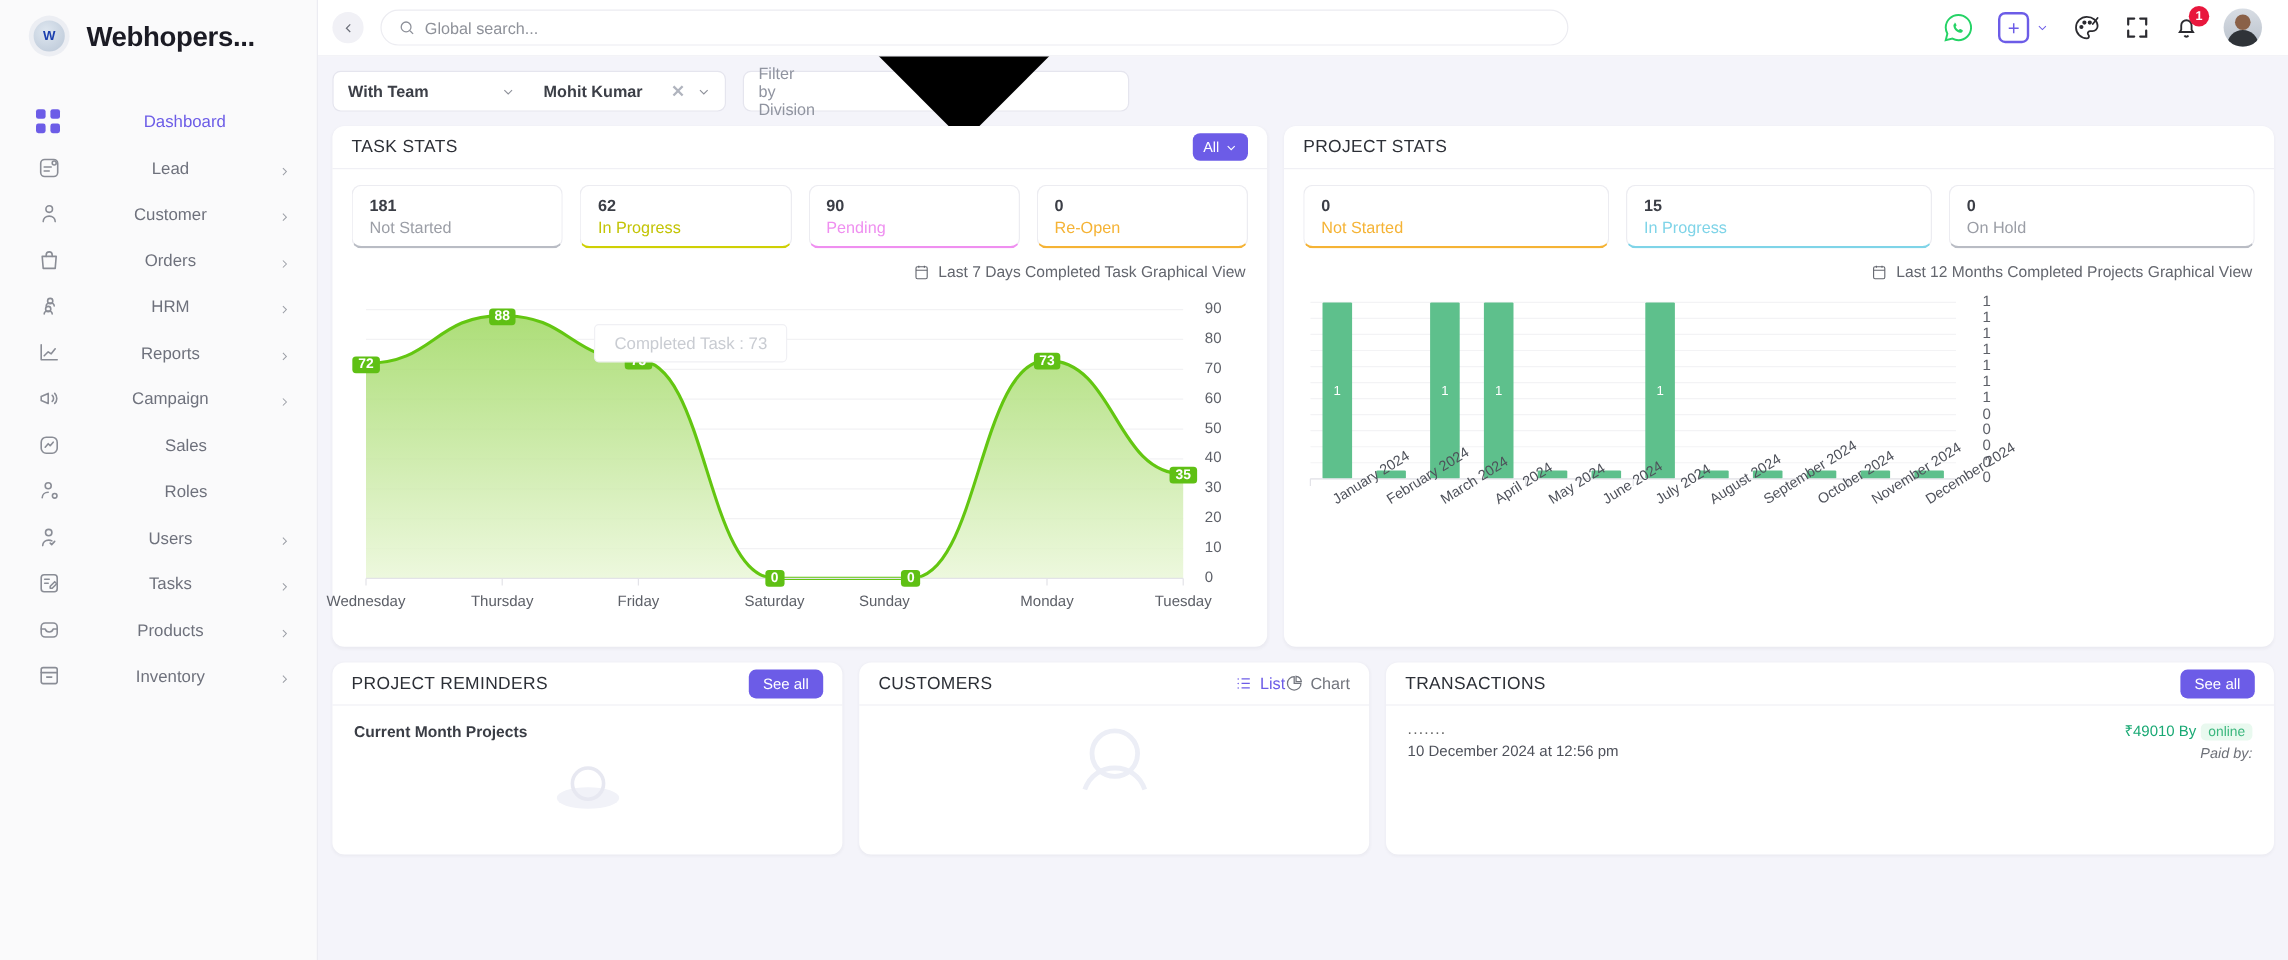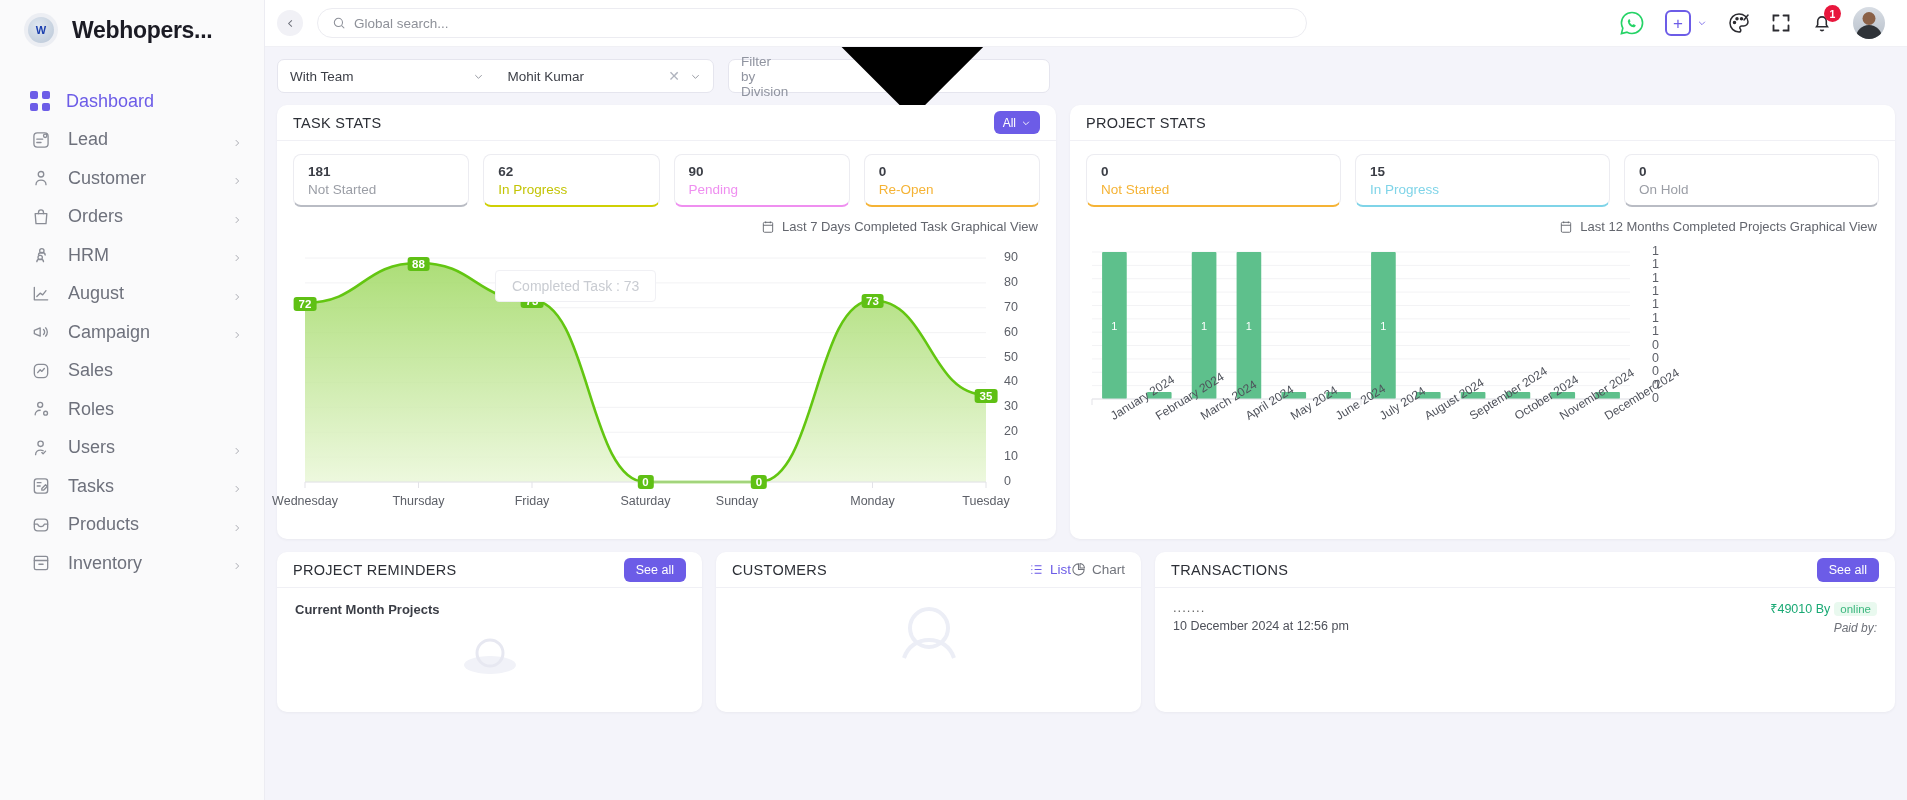--- a/index.html
+++ b/index.html
@@ -30,21 +30,21 @@
   .brand-logo .globe span { font-size: 11px; font-weight: bold; color:#1b3fae; }
   .brand-title { font-size: 23px; font-weight: bold; color: #1b1b24; letter-spacing: -0.3px; }
 
   .nav { margin-top: 22px; flex: 1; overflow: hidden; }
   .nav-item {
     display: flex; align-items: center; gap: 16px;
     padding: 0 22px 0 30px; height: 38.5px; cursor: pointer; color: #7a7d87;
   }
   .nav-item .nav-ico { width: 22px; height: 22px; flex: 0 0 22px; display: flex; align-items: center; justify-content: center; }
   .nav-item .nav-ico svg { width: 20px; height: 20px; stroke: #8a8d96; fill: none; stroke-width: 1.6; }
-  .nav-label { flex: 1; font-size: 18px; color: #6e717c; }
+  .nav-label { flex: 1; font-size: 14px; color: #6e717c; text-align: center; }
   .nav-item .chev { width: 10px; height: 10px; flex: 0 0 10px; }
   .nav-item .chev svg { width: 10px; height: 10px; stroke: #9b9ea6; stroke-width: 2; fill: none; }
   .nav-item.active .nav-label { color: #6c5ce7; font-weight: 500; }
   .nav-item.active .dash-grid i { background: #6c5ce7; }
   .dash-grid { display: grid; grid-template-columns: 8px 8px; grid-gap: 4px; }
   .dash-grid i { display: block; width: 8px; height: 8px; border-radius: 2px; background: #8a8d96; }
 
   
   .main { flex: 1; min-width: 0; display: flex; flex-direction: column; height: 800px; }
 
@@ -89,21 +89,21 @@
     width: 13px; height: 13px; border-radius: 50%; background: #8a6148; }
   .avatar .body { position: absolute; left: 50%; bottom: 0; transform: translateX(-50%);
     width: 26px; height: 14px; border-radius: 13px 13px 0 0; background: #2f3338; }
 
   .content { flex: 1; overflow: hidden; padding: 12px 12px 0 12px; }
 
   
   .filterbar { display: flex; gap: 14px; padding: 0 0 12px 0; }
   .sel-combo {
     display: flex; align-items: center; background: #fff; border: 1px solid #e5e5ee;
-    border-radius: 7px; height: 34px; width: 437px;
+    border-radius: 7px; height: 34px; width: 328px; font-weight: bold;
   }
   .sel-part { display: flex; align-items: center; flex: 1; padding: 0 12px; height: 100%; cursor: pointer; }
   .sel-part .txt { flex: 1; font-size: 13.5px; color: #3c3f47; }
   .sel-part .cv { width: 11px; height: 11px; stroke: #8d9099; stroke-width: 2; fill: none; }
   .clear-x { font-size: 14px; color: #b0b4be; margin-right: 10px; cursor: pointer; }
   .sel-single {
     display: flex; align-items: center; background: #fff; border: 1px solid #e5e5ee;
     border-radius: 7px; height: 34px; width: 322px; padding: 0 12px; cursor: pointer;
   }
 
@@ -250,21 +250,21 @@
               <polyline points="9 5 16 12 9 19"></polyline>
             </svg></span>
         </div>
         <div class="nav-item">
           <span class="nav-ico">
             <svg viewBox="0 0 24 24" stroke-linecap="round" stroke-linejoin="round">
               <polyline points="4 4 4 19 20 19"></polyline>
               <polyline points="7 15 11 11 14 13 18 8"></polyline>
             </svg>
           </span>
-          <span class="nav-label">August</span>
+          <span class="nav-label">Reports</span>
           <span class="chev"><svg viewBox="0 0 24 24">
               <polyline points="9 5 16 12 9 19"></polyline>
             </svg></span>
         </div>
         <div class="nav-item">
           <span class="nav-ico">
             <svg viewBox="0 0 24 24" stroke-linecap="round" stroke-linejoin="round">
               <path d="M4 10v4l7 3V7z"></path>
               <path d="M15 9a4 4 0 0 1 0 6"></path>
               <path d="M17.5 7a7 7 0 0 1 0 10"></path>

